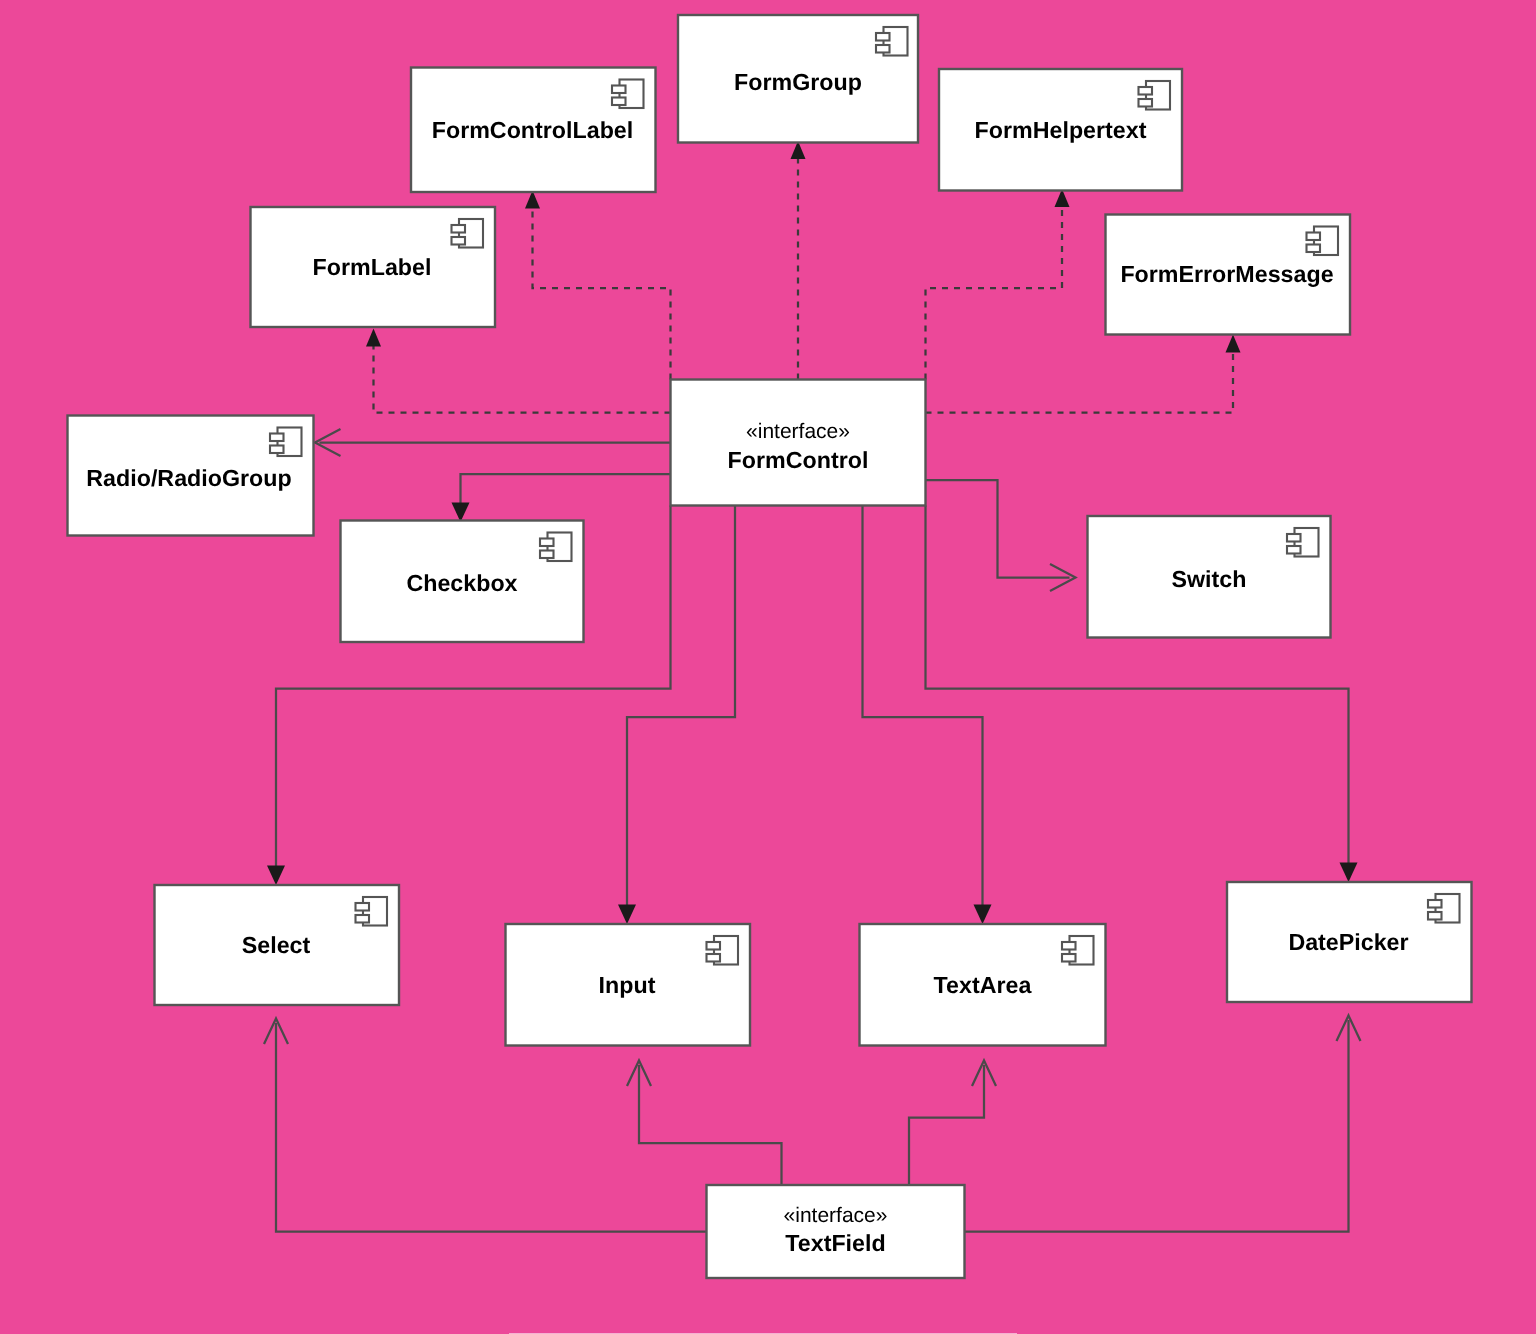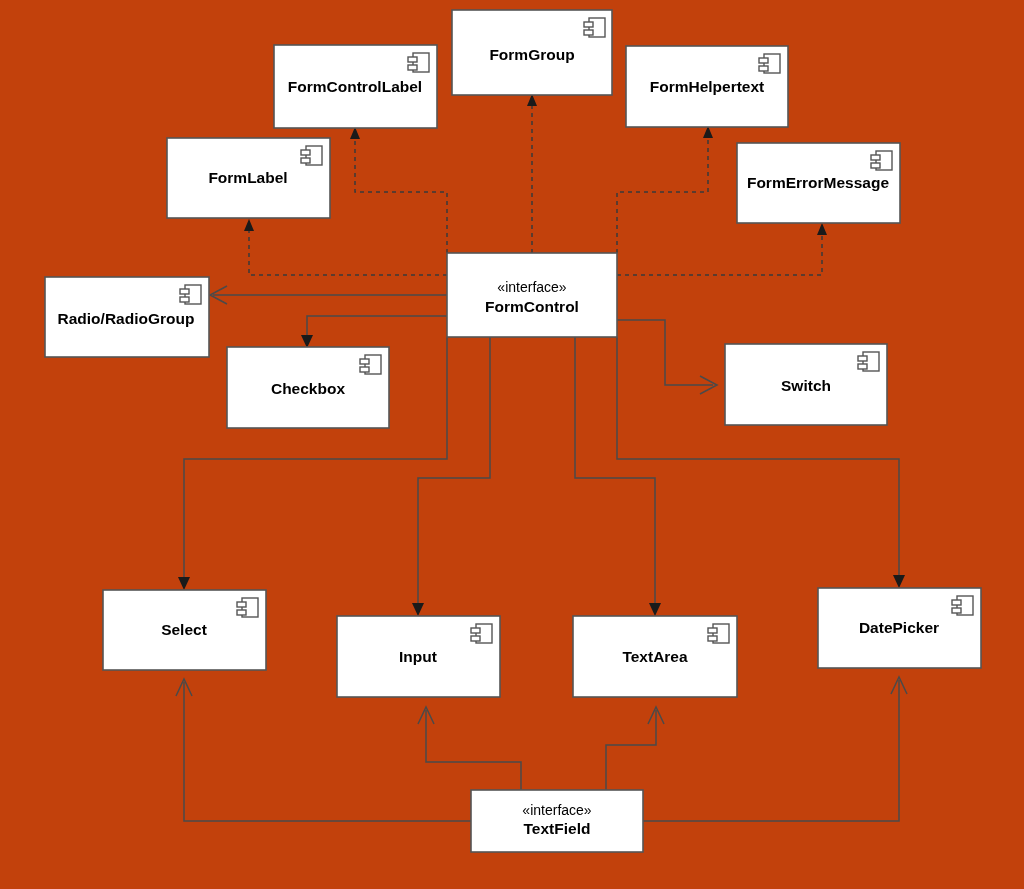--- a/index.html
+++ b/index.html
@@ -4,21 +4,21 @@
 <style>
   html, body {
     margin: 0;
     padding: 0;
     background: #ffffff;
   }
   #diagram-root {
     position: relative;
     width: 1024px;
     height: 889px;
-    background: #c2410c;
+    background: #ec4899;
     font-family: "Liberation Sans", sans-serif;
     overflow: hidden;
   }
   svg.canvas {
     position: absolute;
     left: 0;
     top: 0;
     width: 1024px;
     height: 889px;
   }

